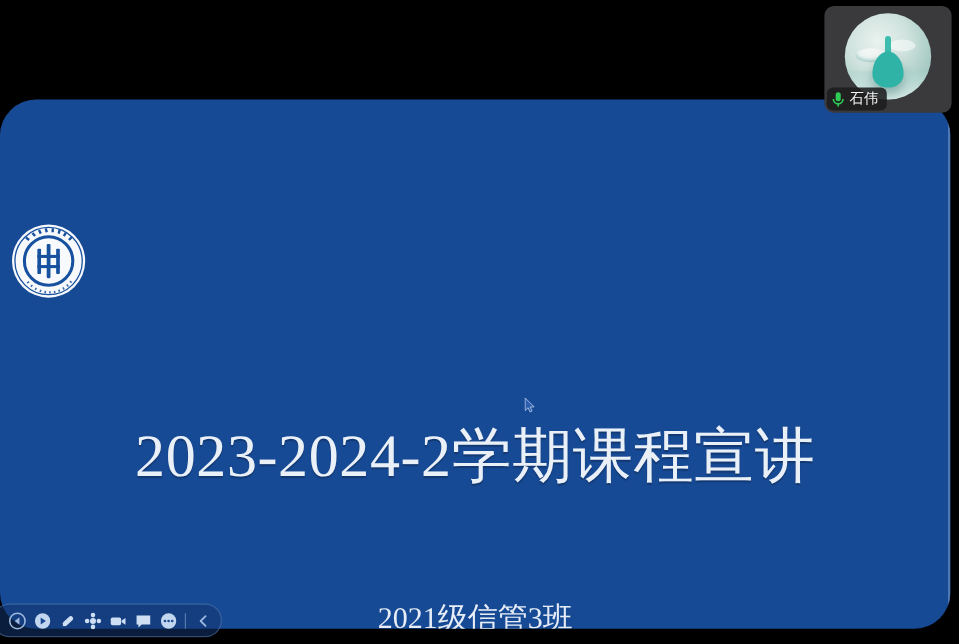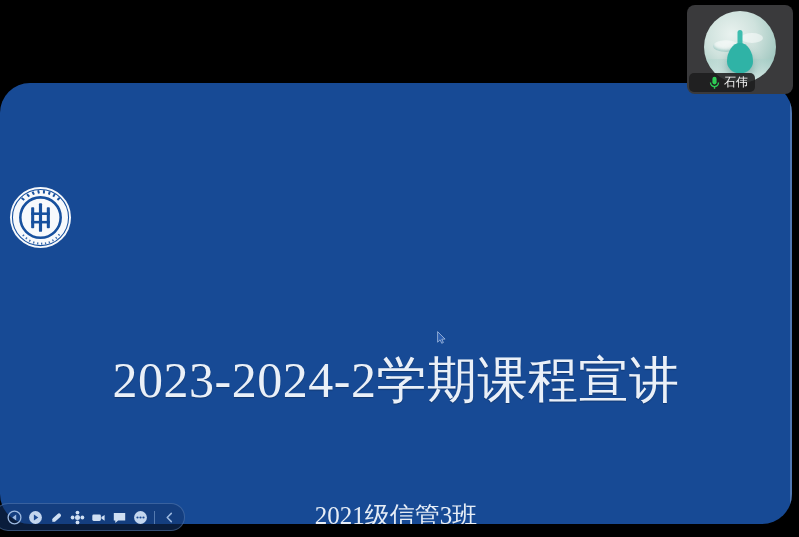--- a/index.html
+++ b/index.html
@@ -161,21 +161,21 @@
     background: linear-gradient(to bottom, rgba(160,208,200,.25), rgba(225,240,237,.9));
   }
   #name-chip {
     position: absolute;
     left: 2px;
     bottom: 2px;
     display: flex;
     align-items: center;
     gap: 4px;
     height: 19px;
-    padding: 0 7px 0 20px;
+    padding: 0 7px 0 4px;
     background: rgba(28,28,30,.88);
     border-radius: 5px;
   }
   #name-chip .label {
     color: #f2f2f2;
     font-size: 12px;
     line-height: 19px;
     font-family: "DejaVu Sans", sans-serif;
   }
 

